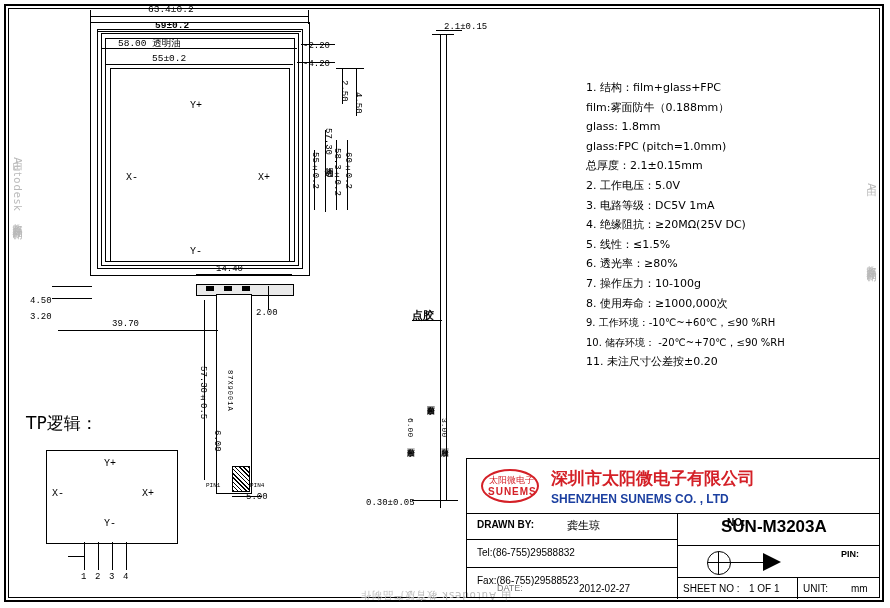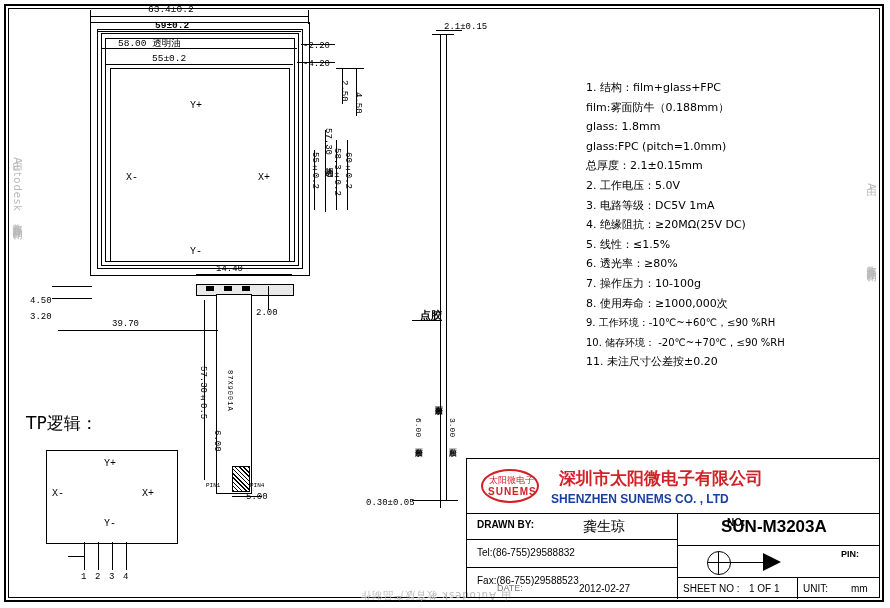--- a/index.html
+++ b/index.html
@@ -6,21 +6,21 @@
   body{width:890px;height:608px;font-family:"Liberation Sans",sans-serif;color:#000;}
   #sheet{position:relative;width:890px;height:608px;overflow:hidden;background:#fff;}
   .frame{position:absolute;left:4px;top:4px;width:880px;height:598px;border:2px solid #000;box-sizing:border-box;}
   .frame2{position:absolute;left:8px;top:8px;width:872px;height:590px;border:1px solid #000;box-sizing:border-box;}
   .ln{position:absolute;background:#000;}
   .hl{height:1px;}
   .vl{width:1px;}
   .dim{font-family:"Liberation Mono",monospace;font-size:9px;color:#000;white-space:nowrap;}
   .dimb{font-family:"Liberation Mono",monospace;font-size:9.5px;color:#000;white-space:nowrap;}
   .lbl{font-family:"Liberation Mono",monospace;font-size:10px;}
-  .cn{font-family:"DejaVu Sans",sans-serif;margin-left:8px;}
+  .cn{font-family:"DejaVu Sans",sans-serif;}
   .notes{position:absolute;left:586px;top:78px;width:290px;font-size:11px;line-height:19.6px;font-family:"DejaVu Sans",sans-serif;}
   .notes div{white-space:nowrap;}
   .watermark{position:absolute;color:#b9b9b9;font-size:10px;font-family:"DejaVu Sans",sans-serif;letter-spacing:1px;}
   .vert{writing-mode:vertical-rl;text-orientation:mixed;}
   .vertdim{writing-mode:vertical-rl;font-family:"Liberation Mono",monospace;font-size:9px;}
   .panel{position:absolute;border:1px solid #000;}
   .tb{position:absolute;left:466px;top:458px;width:414px;height:140px;border:1px solid #000;box-sizing:border-box;}
   .logo-ell{width:54px;height:30px;border:2px solid #d42027;border-radius:50%;position:relative;}
   .tp-title{position:absolute;left:26px;top:412px;font-size:17px;font-family:"DejaVu Sans",sans-serif;}
 </style>
@@ -176,21 +176,21 @@
 
     <div style="position:absolute;left:0;top:54px;width:412px;height:86px;border-top:1px solid #000;"></div>
     <div style="position:absolute;left:210px;top:54px;width:1px;height:86px;background:#000;"></div>
     <div style="position:absolute;left:0;top:80px;width:210px;height:1px;background:#000;"></div>
     <div style="position:absolute;left:0;top:108px;width:210px;height:1px;background:#000;"></div>
     <div style="position:absolute;left:210px;top:86px;width:202px;height:1px;background:#000;"></div>
     <div style="position:absolute;left:210px;top:118px;width:202px;height:1px;background:#000;"></div>
     <div style="position:absolute;left:330px;top:118px;width:1px;height:22px;background:#000;"></div>
 
     <div style="position:absolute;left:10px;top:60px;font-size:10px;font-weight:bold;">DRAWN BY:</div>
-    <div class="cn" style="position:absolute;left:108px;top:59px;font-size:14px;">龚生琼</div>
+    <div class="cn" style="position:absolute;left:100px;top:59px;font-size:11px;">龚生琼</div>
     <div style="position:absolute;left:10px;top:88px;font-size:10px;">Tel:(86-755)29588832</div>
     <div style="position:absolute;left:10px;top:116px;font-size:10px;">Fax:(86-755)29588523</div>
 
     <div style="position:absolute;left:216px;top:58px;font-size:10px;font-weight:bold;padding-left:44px;">NO:</div>
     <div style="position:absolute;left:254px;top:58px;font-size:17px;font-weight:bold;text-align:right;">SUN-M3203A</div>
 
     <div style="position:absolute;left:374px;top:90px;font-size:9px;font-weight:bold;">PIN:</div>
     <div style="position:absolute;left:240px;top:92px;width:22px;height:22px;border:1px solid #000;border-radius:50%;">
       <div style="position:absolute;left:10px;top:0;width:1px;height:22px;background:#000;"></div>
       <div style="position:absolute;left:0;top:10px;width:22px;height:1px;background:#000;"></div>

